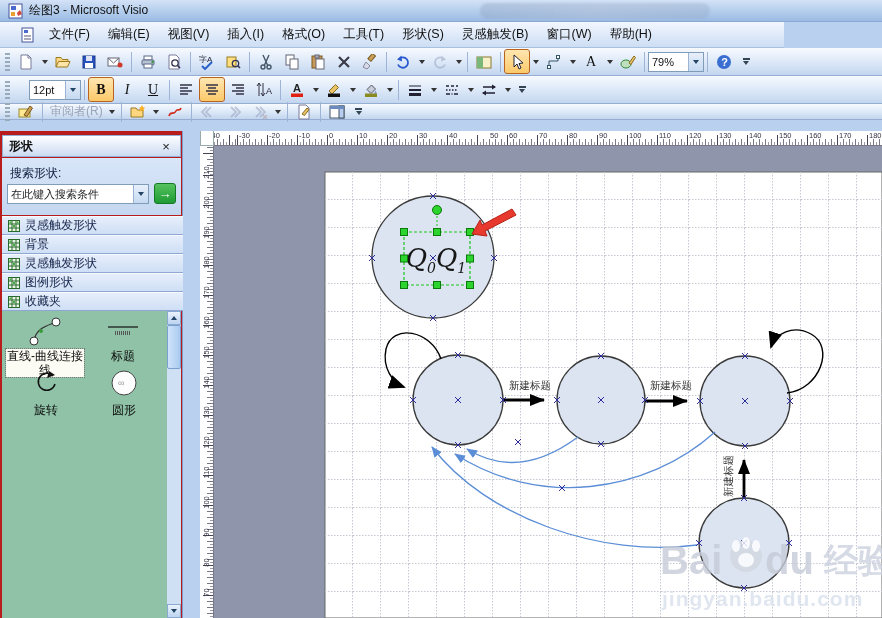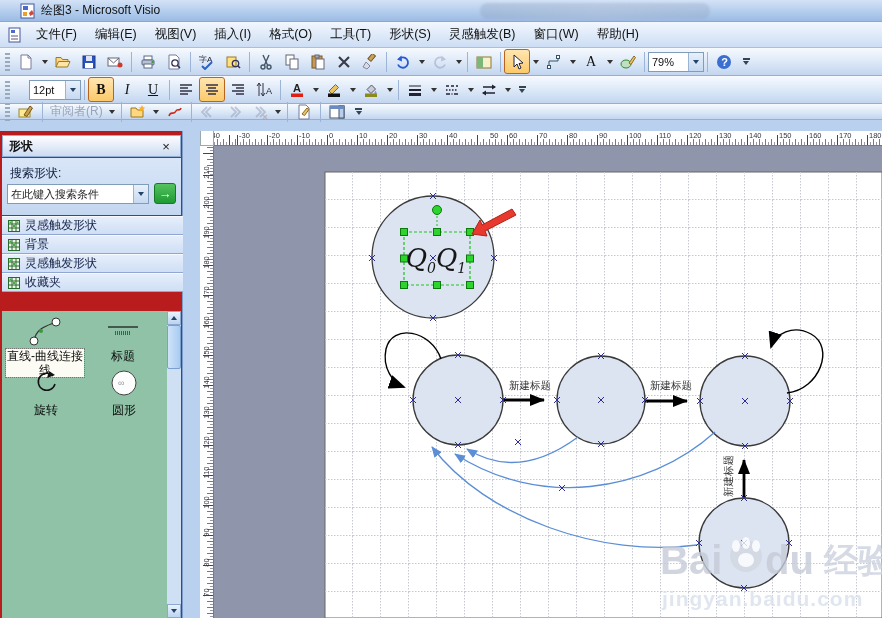--- a/index.html
+++ b/index.html
@@ -4,29 +4,29 @@
 <style>
   *{margin:0;padding:0;box-sizing:border-box}
   html,body{width:882px;height:618px;overflow:hidden}
   body{font-family:"Liberation Sans",sans-serif;background:#b9d0ee}
   .abs{position:absolute}
   .app{position:relative;width:882px;height:618px}
 
   
   .titlebar{position:absolute;left:0;top:0;width:882px;height:22px;
     background:linear-gradient(180deg,#d4e2f6 0%,#b3cdec 55%,#9cbbe4 100%);
-    display:flex;align-items:center;padding:0 20px;border-bottom:1px solid #8aa8d4}
+    display:flex;align-items:center;padding:0 8px;border-bottom:1px solid #8aa8d4}
   .titlebar .ttext{font-size:12px;color:#111;margin-left:5px}
   .blur-blob{position:absolute;left:480px;top:3px;width:230px;height:16px;border-radius:8px;
     background:linear-gradient(90deg,rgba(140,160,190,.35),rgba(170,185,210,.5),rgba(140,160,190,.3));filter:blur(1px)}
 
   
-  .menubar{position:absolute;left:0;top:22px;width:882px;height:26px;
+  .menubar{position:absolute;left:0;top:22px;width:784px;height:26px;
     background:linear-gradient(180deg,#f2f7fe,#d8e5f7 70%,#cdddf3);
-    display:flex;align-items:center;border-bottom:1px solid #a8c0e0;padding-left:3px}
+    display:flex;align-items:center;border-bottom:1px solid #a8c0e0;padding-left:16px}
   .mgrip{width:5px;height:18px;margin:0 3px;background:repeating-linear-gradient(180deg,#9ab 0 2px,transparent 2px 4px)}
   .mi{font-size:12.5px;color:#101010;padding:3px 9px;cursor:default}
 
   
   .toolbar{position:absolute;left:0;width:882px;
     background:linear-gradient(180deg,#f7fafe 0%,#dde9f8 50%,#c3d6ef 100%);
     border-bottom:1px solid #96aed2;display:flex;align-items:center;padding-left:2px}
   .tb{width:24px;height:23px;display:inline-flex;align-items:center;justify-content:center;border-radius:2px;margin:0 1px}
   .tb.act{background:linear-gradient(180deg,#ffe6b0,#fcc96a);outline:1px solid #b8641f}
   .tb.dis{opacity:.45}
@@ -518,20 +518,29 @@
           <span>背景</span>
         </div>
         <div class="cat">
           <svg width="12" height="12">
               <rect x="0.5" y="0.5" width="11" height="11" fill="#eaf5ea" stroke="#2a6a2a"></rect>
               <path d="M0.5 4h11M0.5 8h11M4 0.5v11M8 0.5v11" stroke="#2a6a2a"></path>
               <rect x="1.5" y="1.5" width="2" height="2" fill="#44aa44"></rect>
               <rect x="5" y="5" width="2" height="2" fill="#44aa44"></rect>
             </svg>
           <span>灵感触发形状</span>
+        </div>
+        <div class="cat">
+          <svg width="12" height="12">
+              <rect x="0.5" y="0.5" width="11" height="11" fill="#eaf5ea" stroke="#2a6a2a"></rect>
+              <path d="M0.5 4h11M0.5 8h11M4 0.5v11M8 0.5v11" stroke="#2a6a2a"></path>
+              <rect x="1.5" y="1.5" width="2" height="2" fill="#44aa44"></rect>
+              <rect x="5" y="5" width="2" height="2" fill="#44aa44"></rect>
+            </svg>
+          <span>图例形状</span>
         </div>
         <div class="cat">
           <svg width="12" height="12">
               <rect x="0.5" y="0.5" width="11" height="11" fill="#eaf5ea" stroke="#2a6a2a"></rect>
               <path d="M0.5 4h11M0.5 8h11M4 0.5v11M8 0.5v11" stroke="#2a6a2a"></path>
               <rect x="1.5" y="1.5" width="2" height="2" fill="#44aa44"></rect>
               <rect x="5" y="5" width="2" height="2" fill="#44aa44"></rect>
             </svg>
           <span>收藏夹</span>
         </div>

